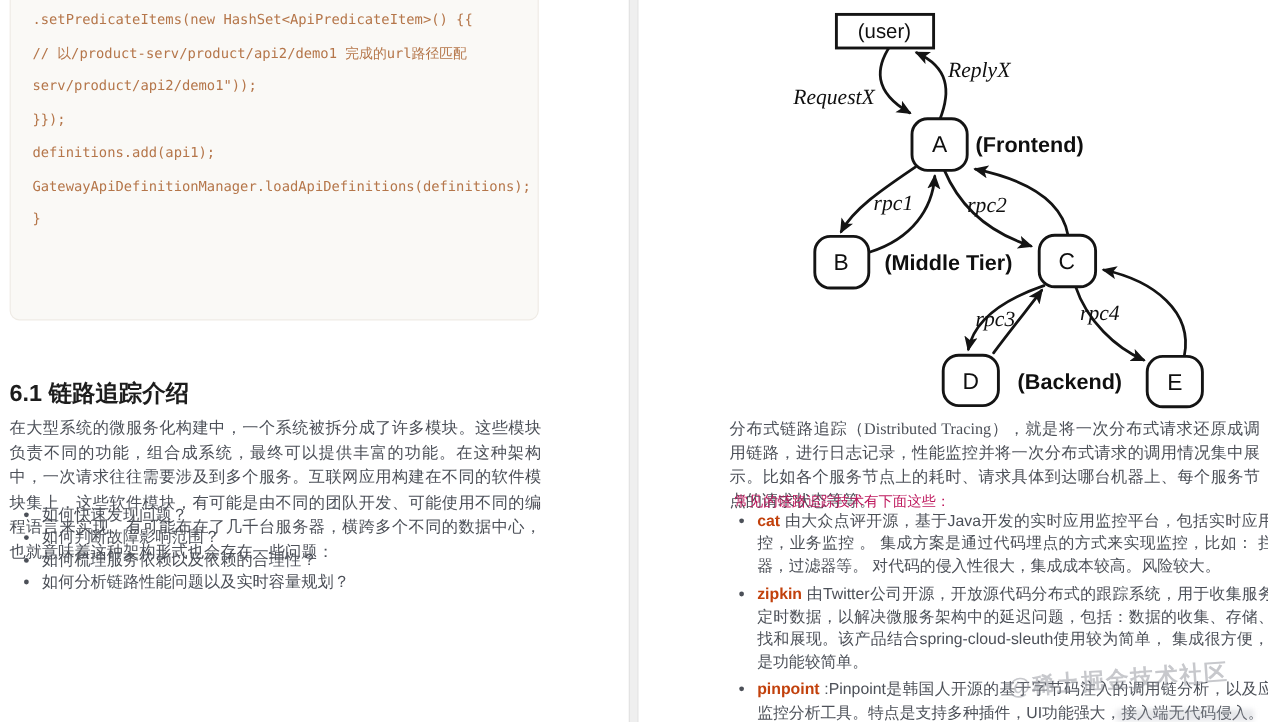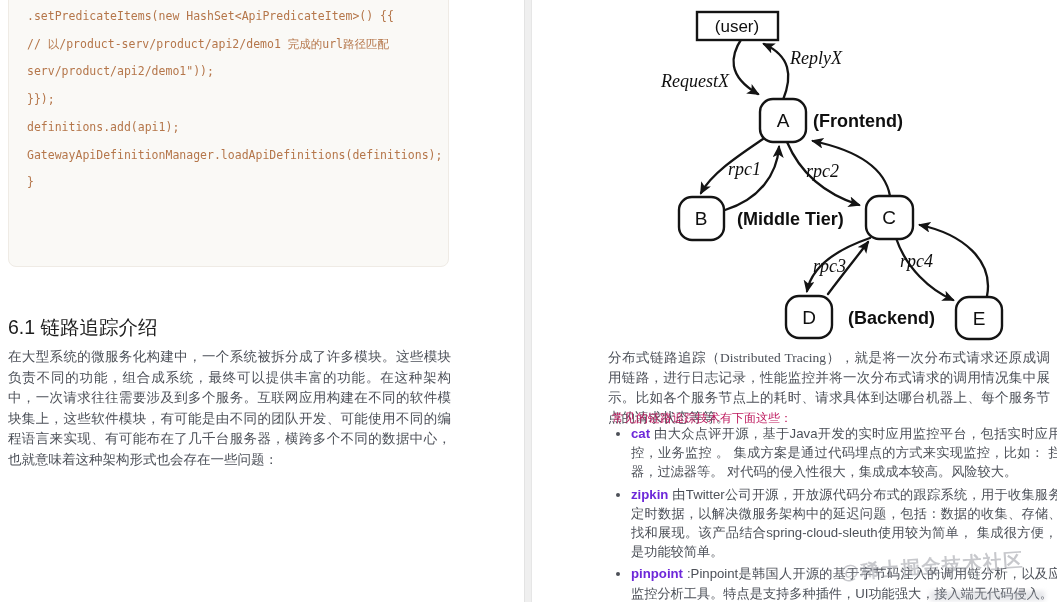--- a/index.html
+++ b/index.html
@@ -20,21 +20,21 @@
     font-family:"DejaVu Sans Mono","Liberation Mono",monospace;
     font-size:11.5px;line-height:27.7px;white-space:pre;
     color:#b5764a;
   }
   .chapter-title{
     position:absolute;left:8px;top:269px;width:480px;margin:0;
     font-size:26px;font-weight:bold;color:#1d1d1d;letter-spacing:0.2px;
   }
   .section-title{
     position:absolute;left:8px;top:314px;width:480px;margin:0;
-    font-size:19.5px;font-weight:normal;color:#1d1d1d;
+    font-size:19.5px;font-weight:bold;color:#1d1d1d;
   }
   .intro-para{
     position:absolute;left:8px;top:347px;width:443px;margin:0;
     font-size:13.5px;line-height:20.6px;color:#4c5058;text-align:justify;
   }
   .question-list{
     position:absolute;left:8px;top:420px;width:430px;margin:0;
     padding:0 0 0 27px;
   }
   .question-list li{
@@ -64,21 +64,21 @@
     font-size:12px;line-height:20px;color:#be185d;
   }
   .tech-list{
     position:absolute;left:76px;top:424px;width:444px;margin:0;
     padding:0 0 0 23px;
   }
   .tech-list li{
     font-size:13.2px;line-height:19.2px;color:#4c5058;margin:0 0 3px 0;
     text-align:justify;
   }
-  .term{font-weight:bold;color:#6d28d9;}
+  .term{font-weight:bold;color:#c2410c;}
   .watermark{
     position:absolute;left:308px;top:552px;width:230px;
     font-size:19px;letter-spacing:1.5px;white-space:nowrap;
     color:rgba(130,133,142,0.45);transform:rotate(-4deg);
     font-weight:bold;
   }
   .bottom-smudge{
     position:absolute;left:398px;top:591px;width:115px;height:10px;
     background:rgba(175,178,188,0.30);filter:blur(2px);border-radius:2px;
   }
@@ -95,20 +95,26 @@
     <div class="code-line">}});</div>
     <div class="code-line">definitions.add(api1);</div>
     <div class="code-line">GatewayApiDefinitionManager.loadApiDefinitions(definitions);</div>
     <div class="code-line">}</div>
   </div>
 
   <h2 class="section-title">6.1 链路追踪介绍</h2>
 
   <p class="intro-para">在大型系统的微服务化构建中，一个系统被拆分成了许多模块。这些模块负责不同的功能，组合成系统，最终可以提供丰富的功能。在这种架构中，一次请求往往需要涉及到多个服务。互联网应用构建在不同的软件模块集上，这些软件模块，有可能是由不同的团队开发、可能使用不同的编程语言来实现、有可能布在了几千台服务器，横跨多个不同的数据中心，也就意味着这种架构形式也会存在一些问题：</p>
 
+  <ul class="question-list">
+    <li>如何快速发现问题？</li>
+    <li>如何判断故障影响范围？</li>
+    <li>如何梳理服务依赖以及依赖的合理性？</li>
+    <li>如何分析链路性能问题以及实时容量规划？</li>
+  </ul>
 </div>
 
 <div class="pane-divider"></div>
 
 <div class="right-pane">
 
   <svg class="diagram-svg" width="525" height="345" viewBox="532 0 525 345">
     <defs>
       <marker id="ah" markerUnits="userSpaceOnUse" markerWidth="14" markerHeight="12" refX="10.5" refY="5.5" orient="auto">
         <path d="M0,0 L12.5,5.5 L0,11 L3,5.5 Z" fill="#141414"></path>

